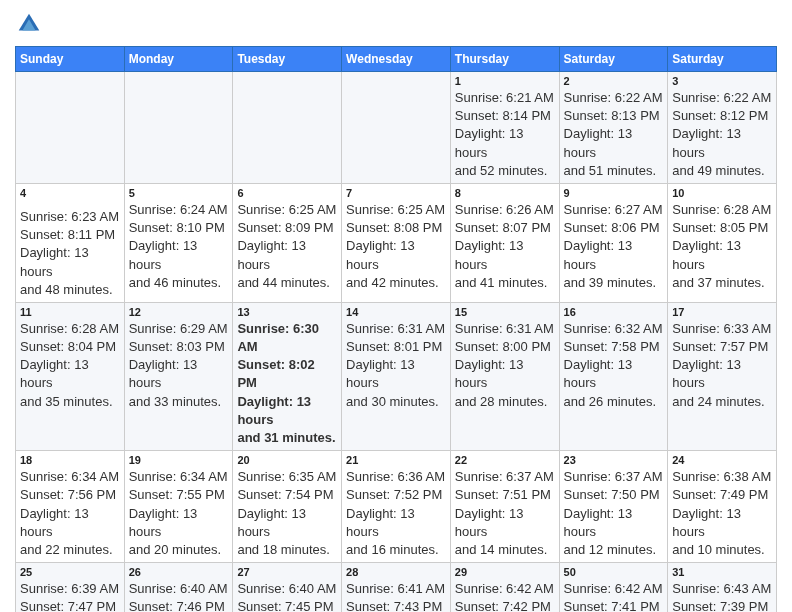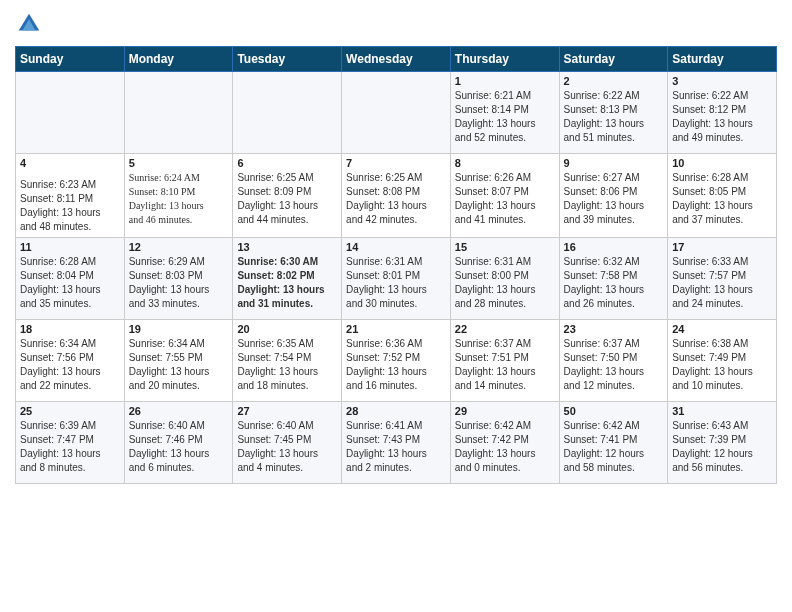--- a/index.html
+++ b/index.html
@@ -56,21 +56,21 @@
     .cal-subtitle {
       font-size: 15px;
       color: #444;
     }
     table {
       width: 100%;
       border-collapse: collapse;
       table-layout: fixed;
     }
     thead tr th {
-      background-color: #0c4a6e;
+      background-color: #3b82f6;
       color: #fff;
       font-size: 12px;
       font-weight: bold;
       padding: 5px 4px;
       text-align: left;
       border: 1px solid #2a6db5;
     }
     tbody tr td {
       border: 1px solid #ccc;
       vertical-align: top;
@@ -87,21 +87,21 @@
       background: #fff;
     }
     .day-num {
       font-size: 11px;
       font-weight: bold;
       color: #222;
       display: block;
       margin-bottom: 2px;
     }
     .day-info {
-      font-size: 10px;
+      font-size: 13px;
       line-height: 1.4;
       color: #333;
     }
   </style>
 </head>
 <body>
 
 <div class="container">
   <div class="header">
     <div class="logo">
@@ -163,21 +163,21 @@
         <tr>
           <td>
             <span class="day-num">4</span>
             <div class="day-info" style="white-space: pre-line; margin-top: 9px;">Sunrise: 6:23 AM
 Sunset: 8:11 PM
 Daylight: 13 hours
 and 48 minutes.</div>
           </td>
           <td>
             <span class="day-num">5</span>
-            <div class="day-info" style="white-space: pre-line; font-family: Liberation Serif, serif;">Sunrise: 6:24 AM
+            <div class="day-info" style="white-space: pre-line;">Sunrise: 6:24 AM
 Sunset: 8:10 PM
 Daylight: 13 hours
 and 46 minutes.</div>
           </td>
           <td>
             <span class="day-num">6</span>
             <div class="day-info" style="white-space: pre-line;">Sunrise: 6:25 AM
 Sunset: 8:09 PM
 Daylight: 13 hours
 and 44 minutes.</div>

